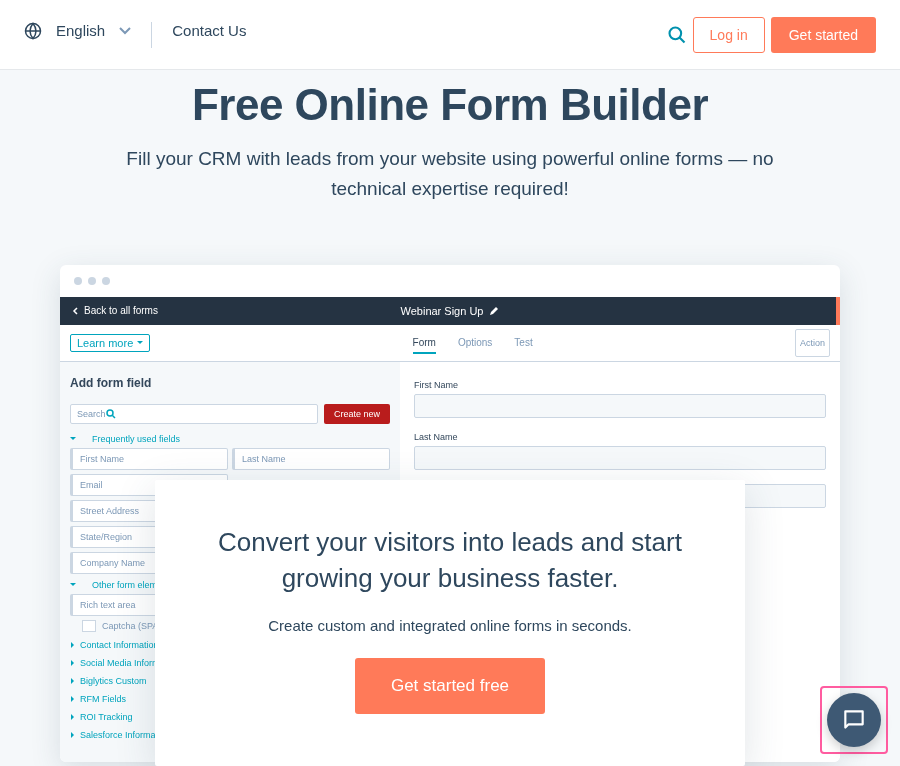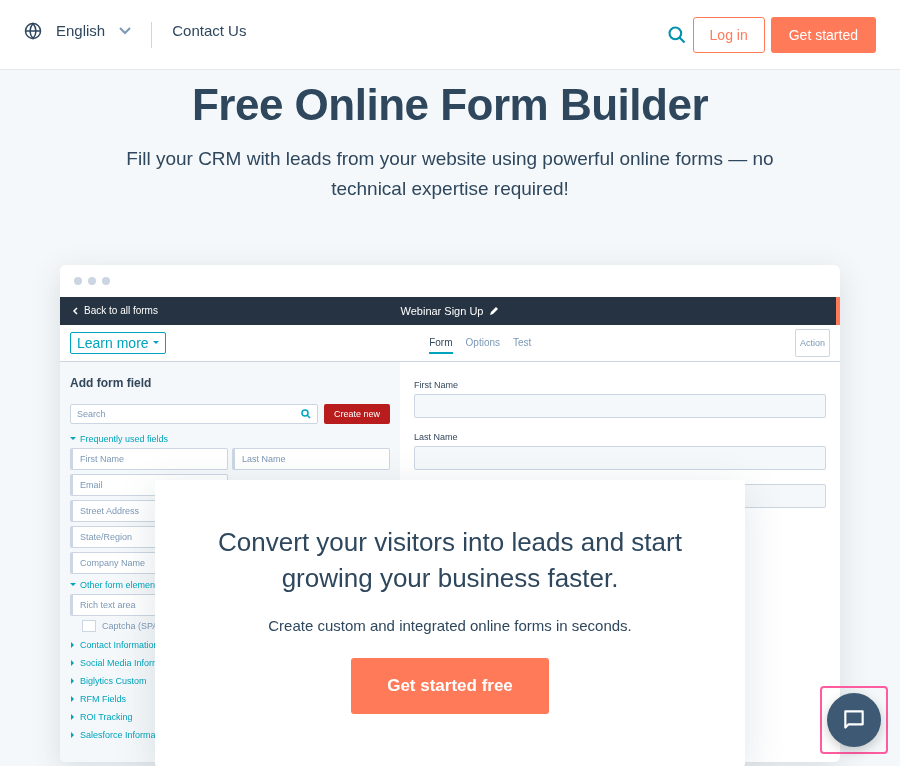--- a/index.html
+++ b/index.html
@@ -29,51 +29,51 @@
   .browser-dots span { width: 8px; height: 8px; border-radius: 50%; background: #cbd6e2; }
   
   
   .app-header { background: #253342; color: #fff; height: 28px; display: flex; align-items: center; justify-content: center; position: relative; font-size: 11px; }
   .back-link { position: absolute; left: 12px; display: flex; align-items: center; gap: 4px; font-size: 10px; }
   .app-title { display: flex; align-items: center; gap: 6px; }
   .orange-strip { position: absolute; right: 0; top: 0; width: 4px; height: 28px; background: #ff7a59; }
   
   
   .secondary-bar { display: flex; align-items: center; justify-content: space-between; padding: 4px 10px; border-bottom: 1px solid #cbd6e2; font-size: 10px; }
-  .learn-more { border: 1px solid #00a4bd; color: #00a4bd; padding: 2px 6px; border-radius: 2px; display: flex; align-items: center; gap: 4px; font-size: 14px; }
-  .tabs { display: flex; gap: 13px; color: #7c98b6; font-size: 10px; }
+  .learn-more { border: 1px solid #00a4bd; color: #00a4bd; padding: 2px 6px; border-radius: 2px; display: flex; align-items: center; gap: 4px; font-size: 11px; }
+  .tabs { display: flex; gap: 22px; color: #7c98b6; font-size: 10px; }
   .tab.active { color: #33475b; border-bottom: 2px solid #00a4bd; padding-bottom: 4px; margin-bottom: -5px; }
   .action-btn { color: #7c98b6; font-size: 9px; border: 1px solid #cbd6e2; padding: 8px 4px; border-radius: 2px; }
   
   
   .app-body { display: flex; height: 400px; }
   .left-panel { width: 340px; background: #f5f8fa; padding: 14px 10px; font-size: 10px; color: #33475b; overflow: hidden; }
   .left-panel h3 { font-size: 12px; font-weight: 700; margin-bottom: 14px; }
   .search-row { display: flex; gap: 6px; margin-bottom: 10px; }
-  .search-box { flex: 1; display: flex; align-items: center; background: #fff; border: 1px solid #cbd6e2; border-radius: 2px; padding: 4px 6px; font-size: 9px; color: #7c98b6; justify-content: space-between; }
+  .search-box { flex: 1; display: flex; align-items: center; background: #fff; border: 1px solid #cbd6e2; border-radius: 2px; padding: 4px 6px; font-size: 9px; color: #7c98b6; }
   .create-new { background: #b91c1c; color: #fff; border: none; padding: 5px 10px; font-size: 9px; border-radius: 2px; }
-  .field-group-header { display: flex; align-items: center; gap: 4px; color: #00a4bd; font-size: 9px; margin: 6px 0 4px; }
+  .field-group-header { display: flex; align-items: center; gap: 16px; color: #00a4bd; font-size: 9px; margin: 6px 0 4px; }
   .field-grid { display: flex; flex-wrap: wrap; gap: 4px; margin-bottom: 4px; }
   .field-chip { width: calc(50% - 2px); background: #fff; border: 1px solid #cbd6e2; border-left: 3px solid #cbd6e2; padding: 5px 7px; font-size: 9px; color: #7c98b6; border-radius: 2px; }
   .field-chip.long { width: 100%; }
   .captcha-row { display: flex; align-items: center; gap: 6px; margin-left: 12px; margin-top: 4px; }
   .captcha-box { width: 14px; height: 12px; background: #fff; border: 1px solid #cbd6e2; }
   .cat-row { display: flex; align-items: center; gap: 4px; color: #00a4bd; font-size: 9px; margin-top: 8px; }
   
   .right-panel { flex: 1; background: #fff; padding: 18px 14px; }
   .form-field-block { margin-bottom: 14px; }
   .form-label { font-size: 9px; color: #33475b; display: block; margin-bottom: 4px; }
   .form-input { width: 100%; height: 24px; background: #f5f8fa; border: 1px solid #cbd6e2; border-radius: 2px; }
   .req { color: #ff5c35; }
   
   
   .float-card { position: absolute; top: 480px; left: 50%; transform: translateX(-50%); width: 590px; background: #fff; padding: 44px 44px 30px; text-align: center; box-shadow: 0 10px 40px rgba(46,71,93,0.15); border-radius: 2px; }
   .float-card h2 { font-size: 26px; font-weight: 400; color: #2e475d; line-height: 1.4; margin-bottom: 20px; }
   .float-card p { font-size: 15px; color: #2e475d; margin-bottom: 24px; }
-  .float-card .cta { background: #ff7a59; color: #fff; border: none; padding: 18px 36px; font-size: 17px; font-weight: 700; border-radius: 3px; cursor: pointer; margin-bottom: 22px; }
+  .float-card .cta { background: #ff7a59; color: #fff; border: none; padding: 18px 36px; font-size: 17px; font-weight: 400; border-radius: 3px; cursor: pointer; margin-bottom: 22px; }
   .float-card .sub { font-size: 13px; color: #2e475d; }
   
   
   .chat-bubble { position: absolute; right: 16px; bottom: 16px; width: 60px; height: 60px; }
   .chat-outline { position: absolute; inset: -4px; border: 2px solid #ff5ca0; border-radius: 4px; }
   .chat-circle { width: 54px; height: 54px; border-radius: 50%; background: #3e5974; display: flex; align-items: center; justify-content: center; position: absolute; top: 3px; left: 3px; box-shadow: 0 4px 12px rgba(0,0,0,0.2); }
 </style>
 </head>
 <body>
 

